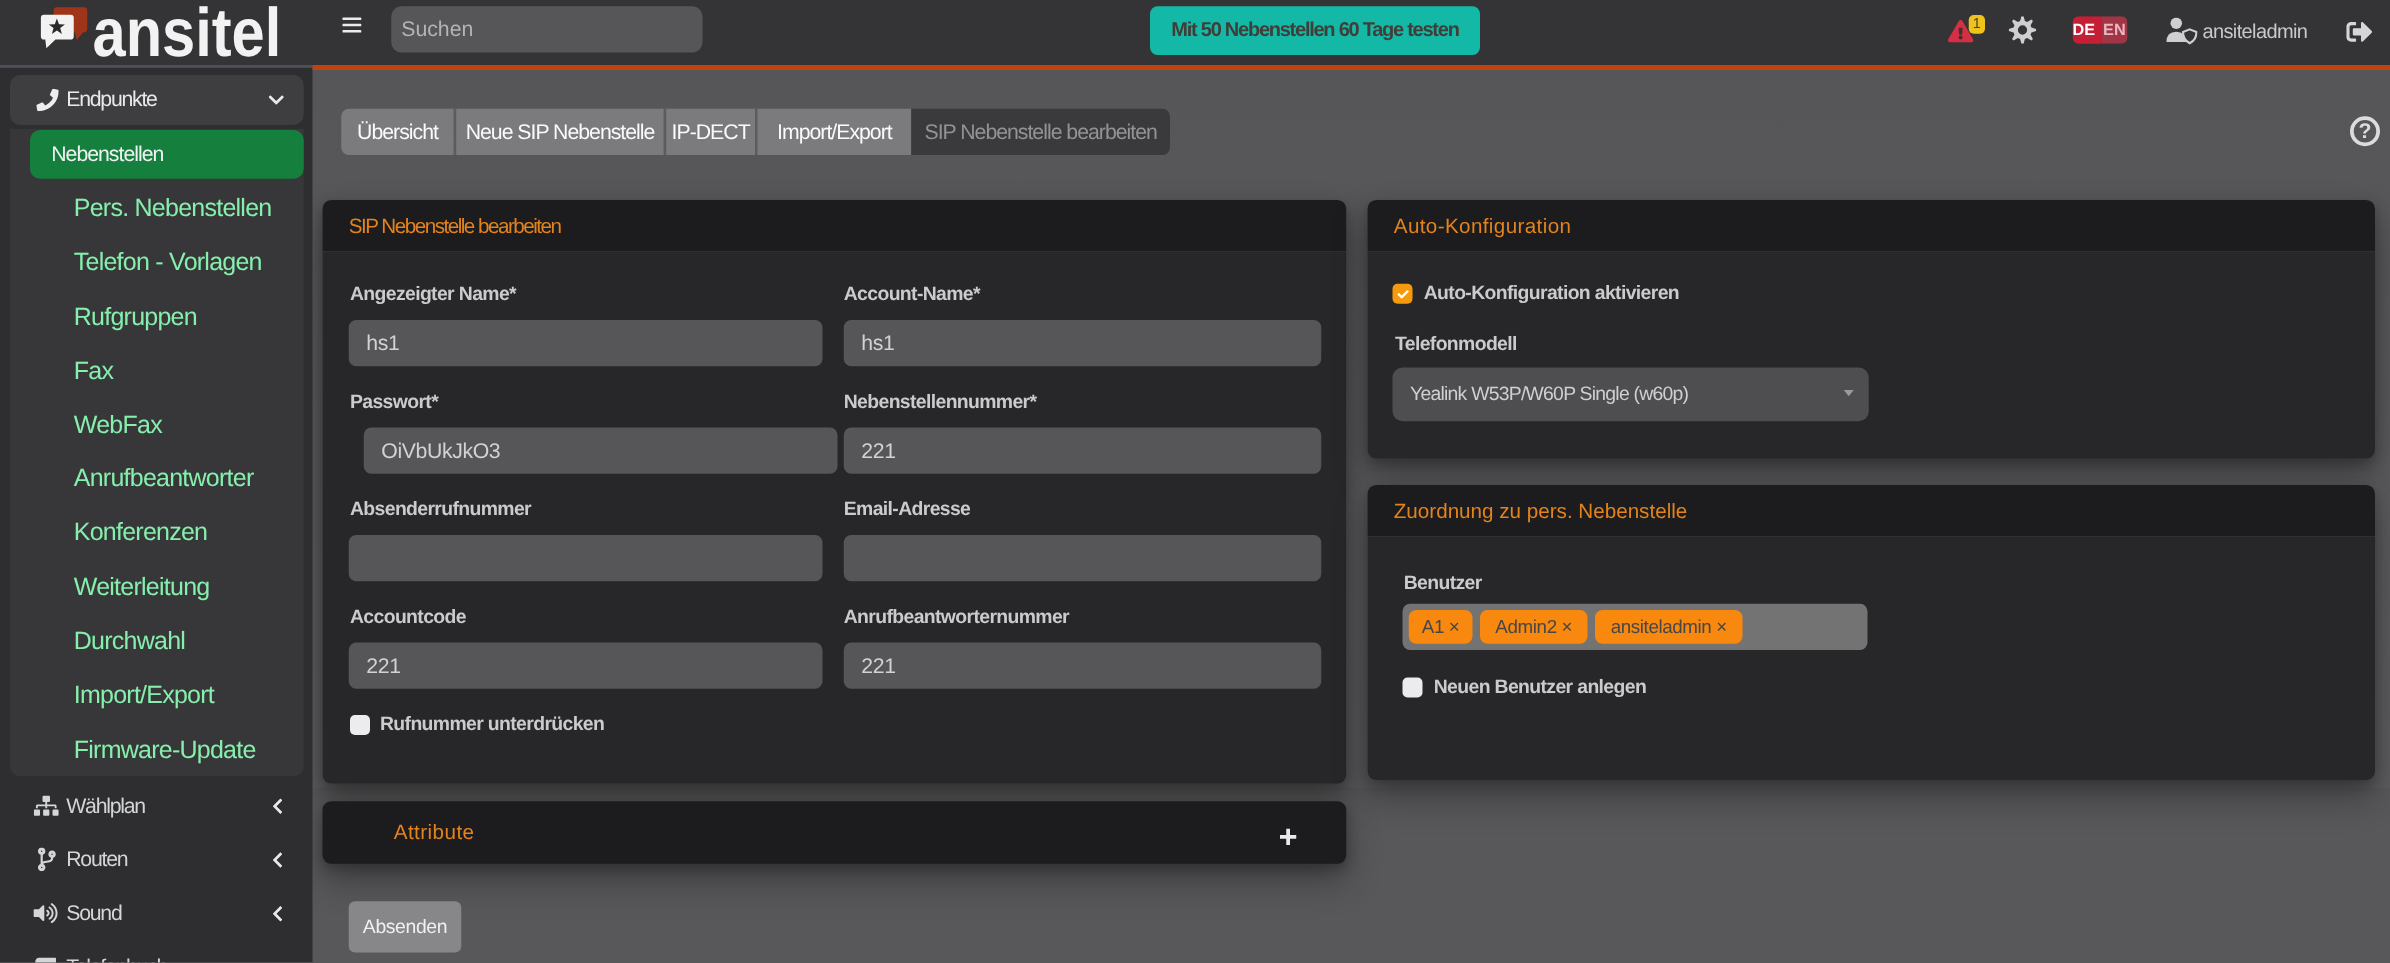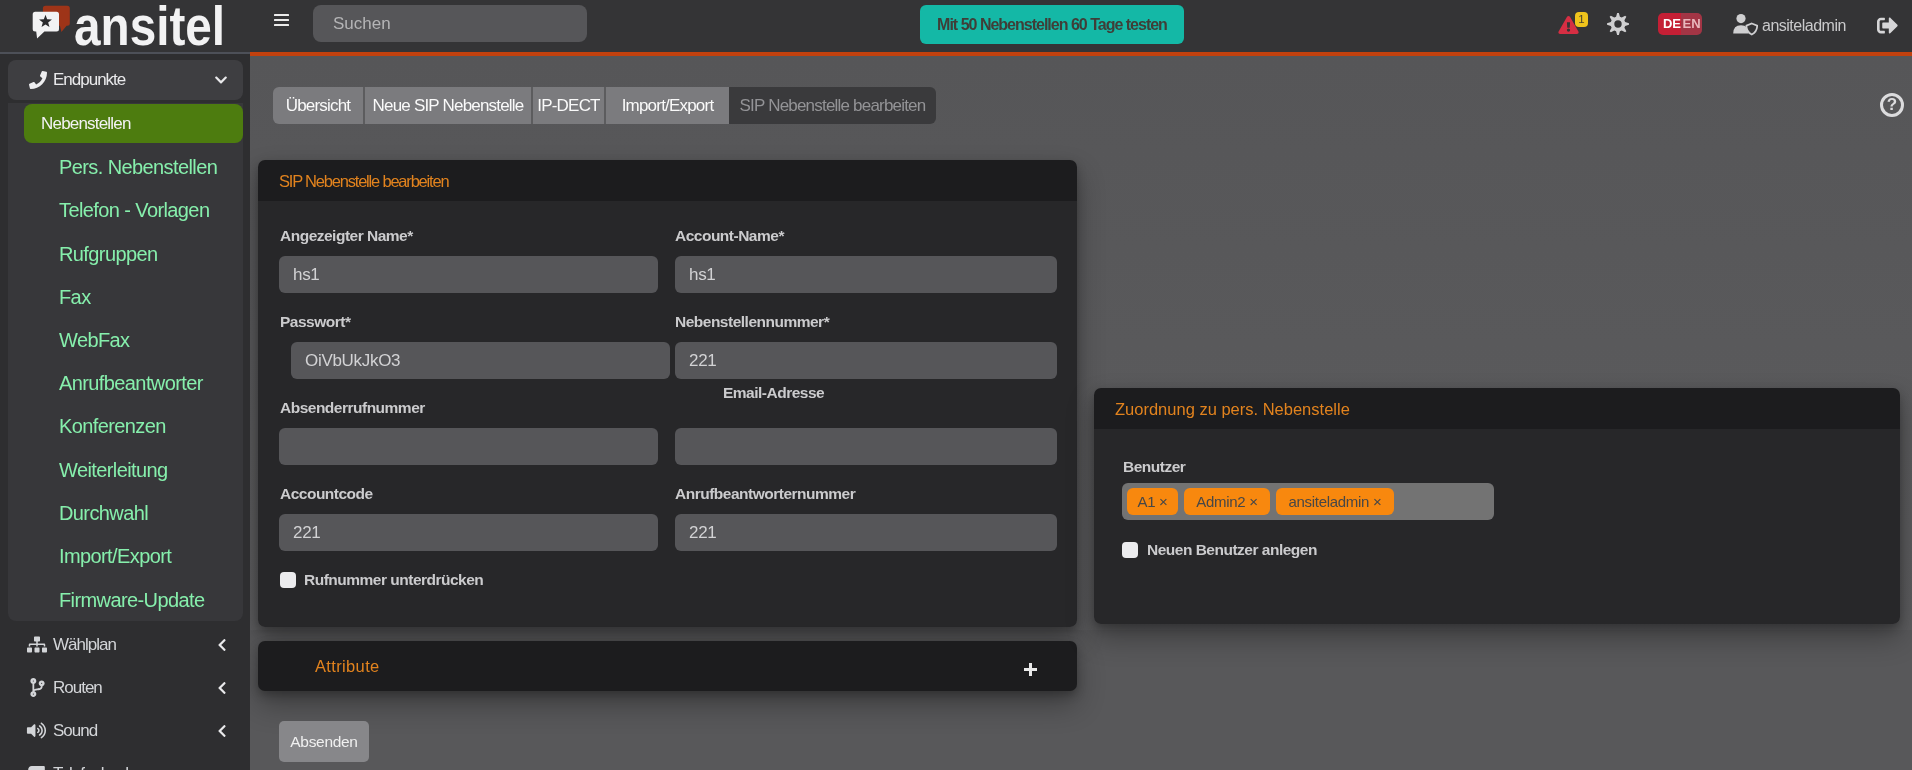--- a/index.html
+++ b/index.html
@@ -20,39 +20,39 @@
   background:#c2410e; z-index:31;
 }
 #sideline {
   position:absolute; left:0; top:52px; width:250px; height:2px;
   background:#4d5058; z-index:31;
 }
 #logo { position:absolute; left:30px; top:2px; }
 #hamb { position:absolute; left:274px; top:13.5px; width:14.5px; height:13px; }
 #hamb div { height:2.6px; background:#ebebeb; margin-bottom:2.6px; border-radius:0.5px;}
 #searchbox {
-  position:absolute; left:313px; top:5px; width:274px; height:37px;
+  position:absolute; left:313px; top:5px; width:249px; height:37px;
   background:#565659; border-radius:8px; color:#b4b4b6;
-  font-size:17px; line-height:37px; padding-left:20px; white-space:nowrap;
+  font-size:17px; line-height:37px; padding-left:8px; white-space:nowrap;
 }
 #trialbtn {
   position:absolute; left:920px; top:5px; width:264px; height:39px;
   background:#14b8a6; border-radius:6px; color:#3f3e38;
   font-size:16px; font-weight:bold; text-align:center; line-height:39px;
   letter-spacing:-1px; white-space:nowrap;
 }
 #warnwrap { position:absolute; left:1556px; top:10px; width:36px; height:30px;}
 #badge1 {
   position:absolute; left:19px; top:2px; width:13px; height:15px;
   background:#efc31c; border-radius:4px; color:#4a442c; font-size:11.5px;
   text-align:center; line-height:15px;
 }
 #gearwrap { position:absolute; left:1607px; top:13px; }
 #lang { position:absolute; left:1658px; top:13px; width:44px; height:22px; border-radius:5px; overflow:hidden; font-size:13px; font-weight:bold;}
-#lang .de { position:absolute; left:0; top:0; width:23px; height:38px; background:#c41f35; color:#fff; text-align:right; line-height:22px;}
+#lang .de { position:absolute; left:0; top:0; width:23px; height:38px; background:#c41f35; color:#fff; text-align:left; line-height:22px;}
 #lang .en { position:absolute; left:23px; top:0; width:21px; height:22px; background:#a23545; color:#e9b7bd; text-align:center; line-height:22px;}
 #userwrap { position:absolute; left:1732px; top:14px; }
 #username { position:absolute; left:1762px; top:0px; height:52px; line-height:52px; color:#c9c9cb; font-size:16px; letter-spacing:-0.5px; white-space:nowrap;}
 #logoutwrap { position:absolute; left:1877px; top:15px; }
 
 #sidebar {
   position:absolute; left:0; top:54px; width:250px; height:716px;
   background:#2e2e30; z-index:20;
 }
 #mi-endpunkte {
@@ -61,21 +61,21 @@
 }
 #mi-endpunkte .txt { position:absolute; left:45px; top:0; line-height:40px; color:#e9e9eb; font-size:17px; letter-spacing:-1px; white-space:nowrap;}
 #mi-endpunkte svg.ic { position:absolute; left:21px; top:11px; }
 #mi-endpunkte svg.ch { position:absolute; left:206px; top:13px; }
 #submenu {
   position:absolute; left:8px; top:49px; width:235px; height:518px;
   background:#37373a; border-radius:0 0 8px 8px;
 }
 #sel-item {
   position:absolute; left:16px; top:1px; width:219px; height:39px;
-  background:#4d7c0f; border-radius:8px;
+  background:#15803d; border-radius:8px;
   color:#f2f2f4; font-size:17px; line-height:39px; padding-left:17px;
   letter-spacing:-0.8px; white-space:nowrap;
 }
 .subitem {
   position:absolute; left:51px; height:20px; line-height:20px;
   color:#86efac; font-size:20px; letter-spacing:-0.6px; white-space:nowrap;
 }
 .mainitem { position:absolute; left:0px; width:250px; height:43px; }
 .mainitem .txt { position:absolute; left:53px; top:0; line-height:43px; color:#d3d5d8; font-size:17px; letter-spacing:-1px; white-space:nowrap;}
 .mainitem svg.ic { position:absolute; left:27px; top:12px; }
@@ -285,41 +285,54 @@
       <div class="flabel" style="left:417px; top:26px;">Account-Name*</div>
       <div class="finput" style="left:21px; top:55px; width:379px;">hs1</div>
       <div class="finput" style="left:417px; top:55px; width:382px;">hs1</div>
 
       <div class="flabel" style="left:22px; top:112px;">Passwort*</div>
       <div class="flabel" style="left:417px; top:112px;">Nebenstellennummer*</div>
       <div class="finput" style="left:33px; top:141px; width:379px;">OiVbUkJkO3</div>
       <div class="finput" style="left:417px; top:141px; width:382px;">221</div>
 
       <div class="flabel" style="left:22px; top:198px;">Absenderrufnummer</div>
-      <div class="flabel" style="left:417px; top:183px;margin-left:48px;">Email-Adresse</div>
+      <div class="flabel" style="left:417px; top:198px;">Email-Adresse</div>
       <div class="finput" style="left:21px; top:227px; width:379px;"></div>
       <div class="finput" style="left:417px; top:227px; width:382px;"></div>
 
       <div class="flabel" style="left:22px; top:284px;">Accountcode</div>
       <div class="flabel" style="left:417px; top:284px;">Anrufbeantworternummer</div>
       <div class="finput" style="left:21px; top:313px; width:379px;">221</div>
       <div class="finput" style="left:417px; top:313px; width:382px;">221</div>
 
       <div class="cbox off" style="left:22px; top:371px;"></div>
       <div class="cblabel" style="left:46px; top:371px;">Rufnummer unterdrücken</div>
     </div>
   </div>
 
   <div class="panel" id="panel-attr">
     <div class="phead" style="letter-spacing:0.35px;">Attribute</div>
     <div class="plus"></div>
   </div>
 
   <div id="absenden">Absenden</div>
 
+  <div class="panel" id="panel-auto">
+    <div class="phead" style="letter-spacing:0.3px;">Auto-Konfiguration</div>
+    <div class="pbody">
+      <div class="cbox on" style="left:20px; top:26px;">
+        <svg width="11" height="9" viewBox="0 0 512 512">
+            <path fill="#fff" d="M173.898 439.404l-166.4-166.4c-9.997-9.997-9.997-26.206 0-36.204l36.203-36.204c9.997-9.998 26.207-9.998 36.204 0L192 312.69 432.095 72.596c9.997-9.997 26.207-9.997 36.204 0l36.203 36.204c9.997 9.997 9.997 26.206 0 36.204l-294.4 294.4c-9.998 9.997-26.207 9.997-36.204 0z"></path>
+          </svg>
+      </div>
+      <div class="cblabel" style="left:45px; top:26px;">Auto-Konfiguration aktivieren</div>
+      <div class="flabel" style="left:22px; top:66px;">Telefonmodell</div>
+      <div id="tselect">Yealink W53P/W60P Single (w60p)<div class="caret"></div></div>
+    </div>
+  </div>
 
   <div class="panel" id="panel-zuord">
     <div class="phead" style="letter-spacing:0px;">Zuordnung zu pers. Nebenstelle</div>
     <div class="pbody">
       <div class="flabel" style="left:29px; top:29px;">Benutzer</div>
       <div id="taginput">
         <div class="tag" style="left:5px; width:51px;">A1 ×</div>
         <div class="tag" style="left:62px; width:86px;">Admin2 ×</div>
         <div class="tag" style="left:154px; width:118px;">ansiteladmin ×</div>
       </div>

